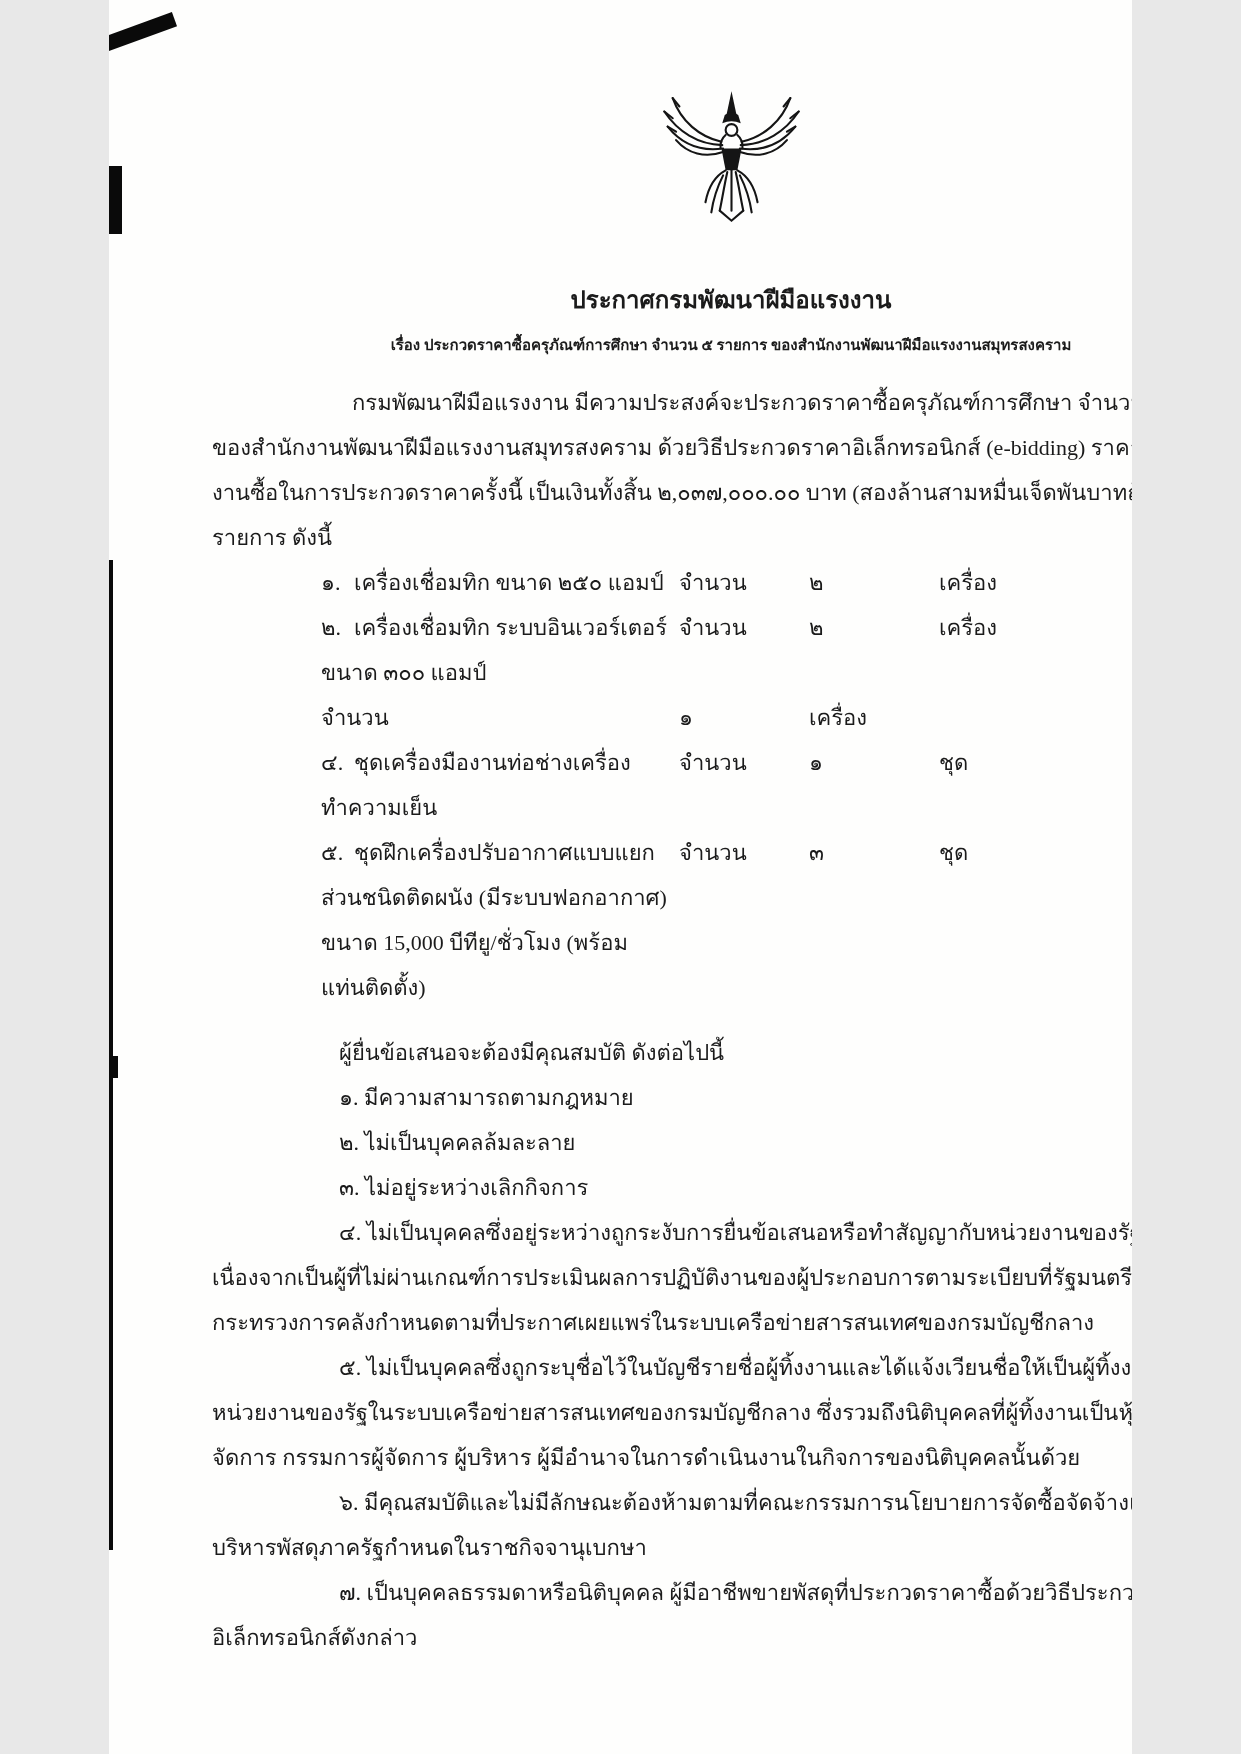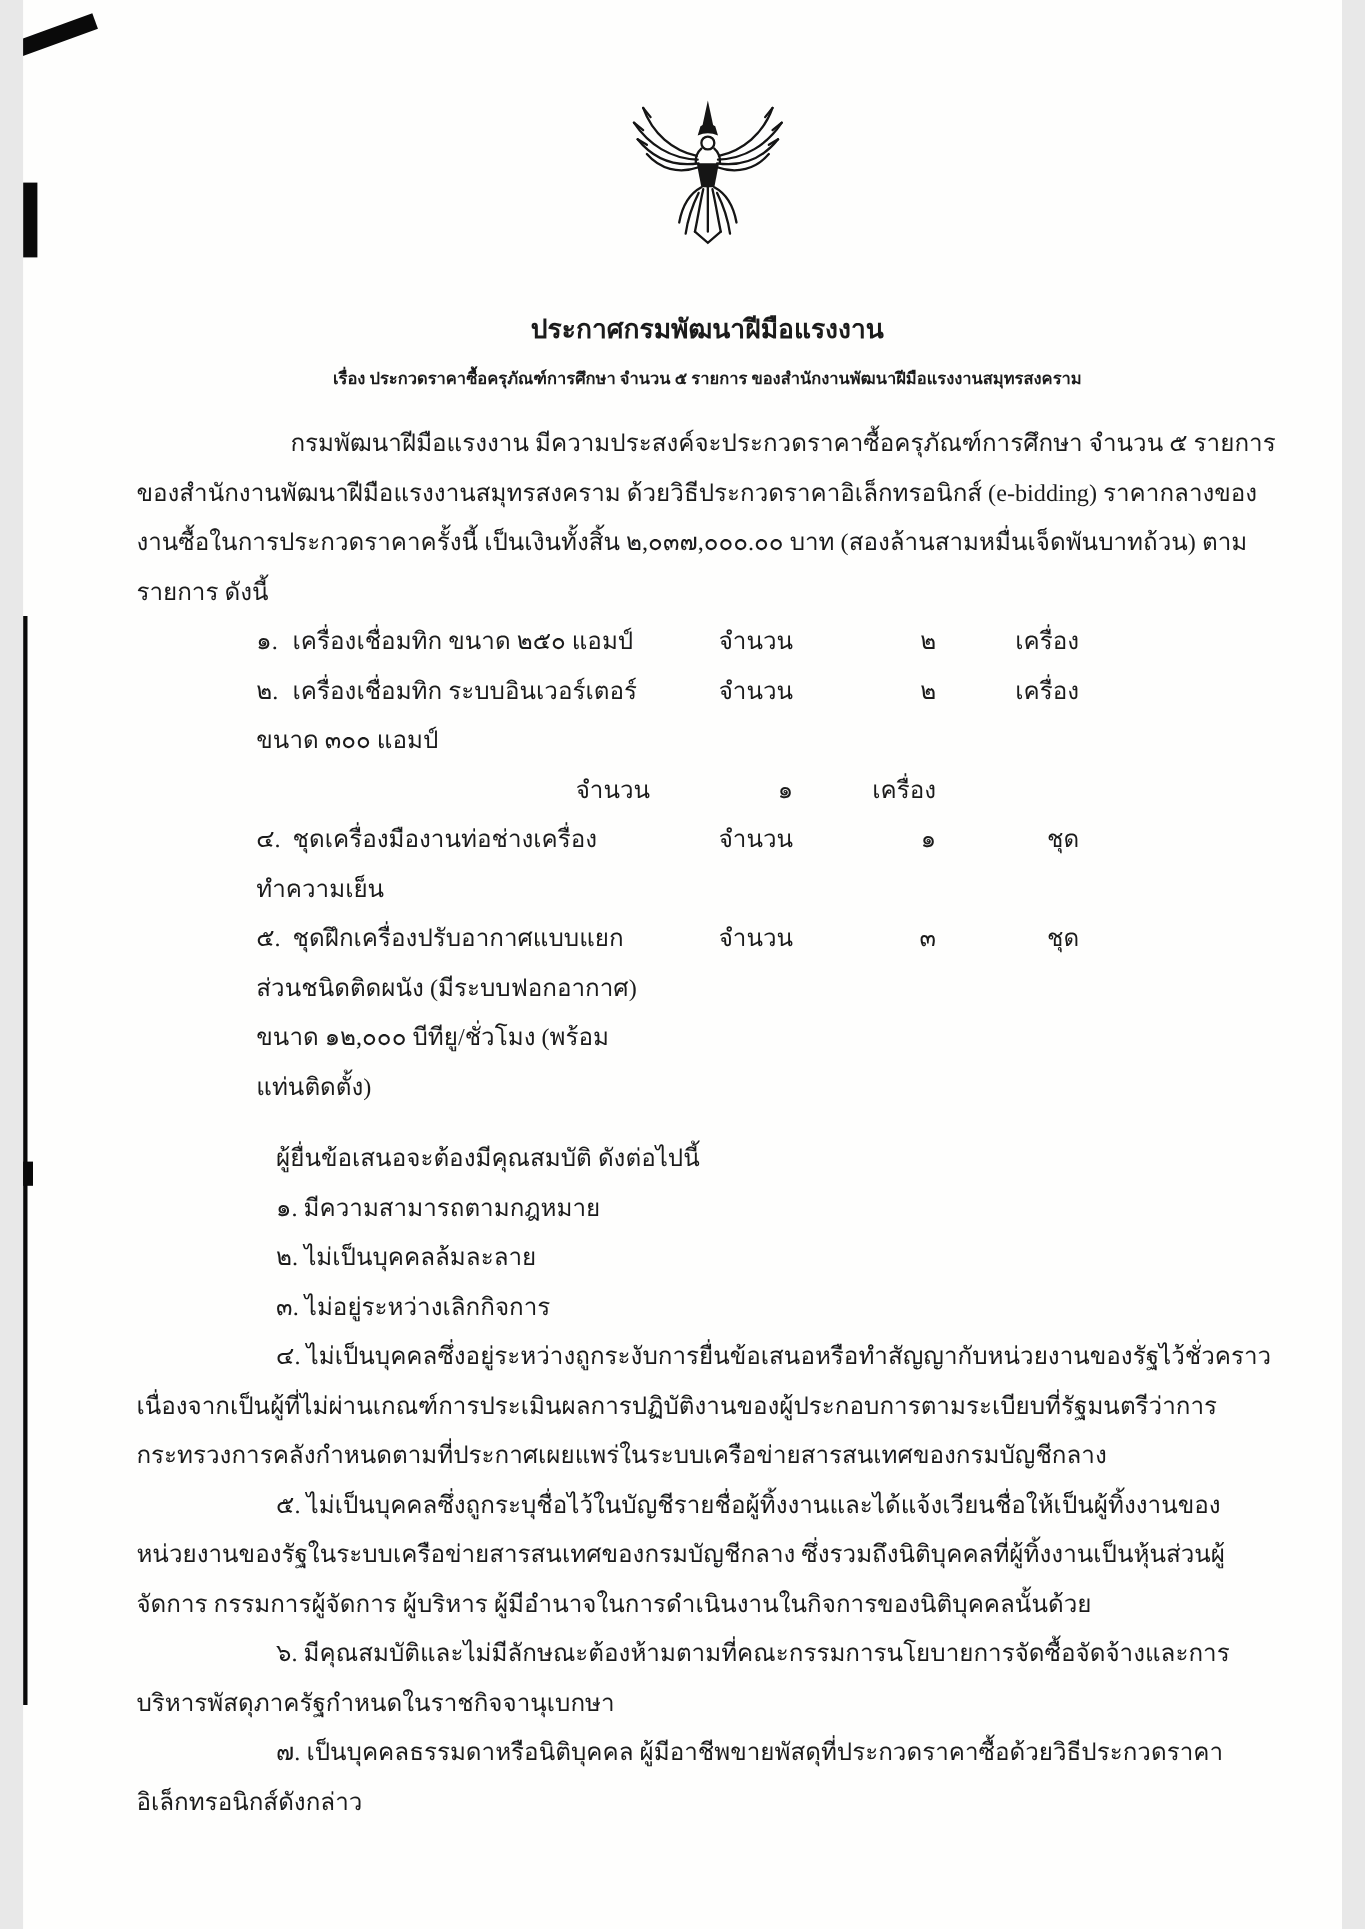--- a/index.html
+++ b/index.html
@@ -1,18 +1,18 @@
 <!DOCTYPE html>
 <html lang="th"><head>
 <meta charset="utf-8">
 <style>
   html, body { margin: 0; padding: 0; background: #e8e8e8; }
   .page {
     position: relative;
-    width: 1199px;
+    width: 1023px;
     height: 1754px;
     margin: 0 auto;
     background: #fefefd;
     color: #1b1b1b;
     font-family: "Liberation Serif", "DejaVu Serif", serif;
     font-size: 22px;
     line-height: 45px;
     overflow: hidden;
   }
   .content { position: absolute; left: 103px; top: 0; width: 1038px; }
@@ -29,21 +29,21 @@
 
   .doc-title { text-align: center; font-weight: 700; font-size: 24px; margin-top: 18px; }
   .doc-subject { text-align: center; font-weight: 700; font-size: 15px; }
 
   .intro { margin: 12px 0 0 0; text-indent: 140px; }
 
   .items { margin-left: 109px; margin-top: 0; }
   .item-row { display: grid; grid-template-columns: 358px 130px 130px 130px; }
   .c-no { display: inline-block; min-width: 33px; }
   .c-desc { white-space: pre-line; }
-  .c-qtylabel, .c-qty, .c-unit { text-align: right; }
+  .c-qtylabel, .c-qty, .c-unit { text-align: left; }
 
   .qual-heading { margin: 20px 0 0 0; text-indent: 127px; }
   .qual-item { margin: 0; text-indent: 127px; }
 </style>
 </head>
 <body>
 
 <div class="page">
 
   <div class="artifact mark-wedge"></div>
@@ -114,21 +114,21 @@
       <div class="item-row">
         <div class="c-desc"><span class="c-no">๔.</span><span>ชุดเครื่องมืองานท่อช่างเครื่อง
 ทำความเย็น</span></div>
         <div class="c-qtylabel">จำนวน</div>
         <div class="c-qty">๑</div>
         <div class="c-unit">ชุด</div>
       </div>
       <div class="item-row">
         <div class="c-desc"><span class="c-no">๕.</span><span>ชุดฝึกเครื่องปรับอากาศแบบแยก
 ส่วนชนิดติดผนัง (มีระบบฟอกอากาศ)
-ขนาด ๑๒,๐๐๐ บีทียู/ชั่วโมง (พร้อม
+ขนาด 15,000 บีทียู/ชั่วโมง (พร้อม
 แท่นติดตั้ง)</span></div>
         <div class="c-qtylabel">จำนวน</div>
         <div class="c-qty">๓</div>
         <div class="c-unit">ชุด</div>
       </div>
     </div>
 
     <p class="qual-heading">ผู้ยื่นข้อเสนอจะต้องมีคุณสมบัติ ดังต่อไปนี้</p>
     <p class="qual-item">๑. มีความสามารถตามกฎหมาย</p>
     <p class="qual-item">๒. ไม่เป็นบุคคลล้มละลาย</p>

